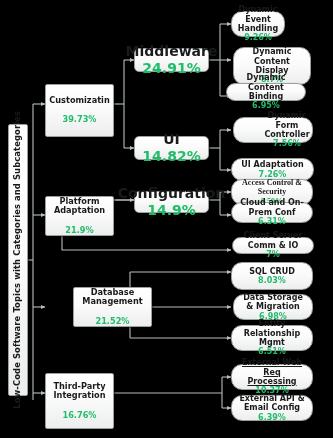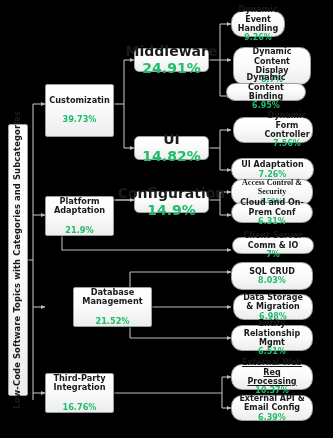--- a/index.html
+++ b/index.html
@@ -106,21 +106,21 @@
   <div class="node cat" style="left:45px;top:196px;width:69px;height:40px;">
     <span><span>Platform Adaptation</span><br>
     <span class="pct">21.9%</span></span>
   </div>
 
   <div class="node cat" style="left:45px;top:287px;width:79px;height:40px;margin-left:28px;">
     <span><span>Database Management</span><br>
     <span class="pct">21.52%</span></span>
   </div>
 
-  <div class="node cat" style="left:45px;top:373px;width:69px;height:40px;">
+  <div class="node cat" style="left:45px;top:373px;width:69px;height:56px;">
     <span><span>Third-Party Integration</span><br>
     <span class="pct">16.76%</span></span>
   </div>
 
   <div class="node sub" style="left:134px;top:48px;width:75px;height:24px;">
     <span>
         <span>Middleware</span>
     <span class="pct">24.91%</span>
       </span>
   </div>

